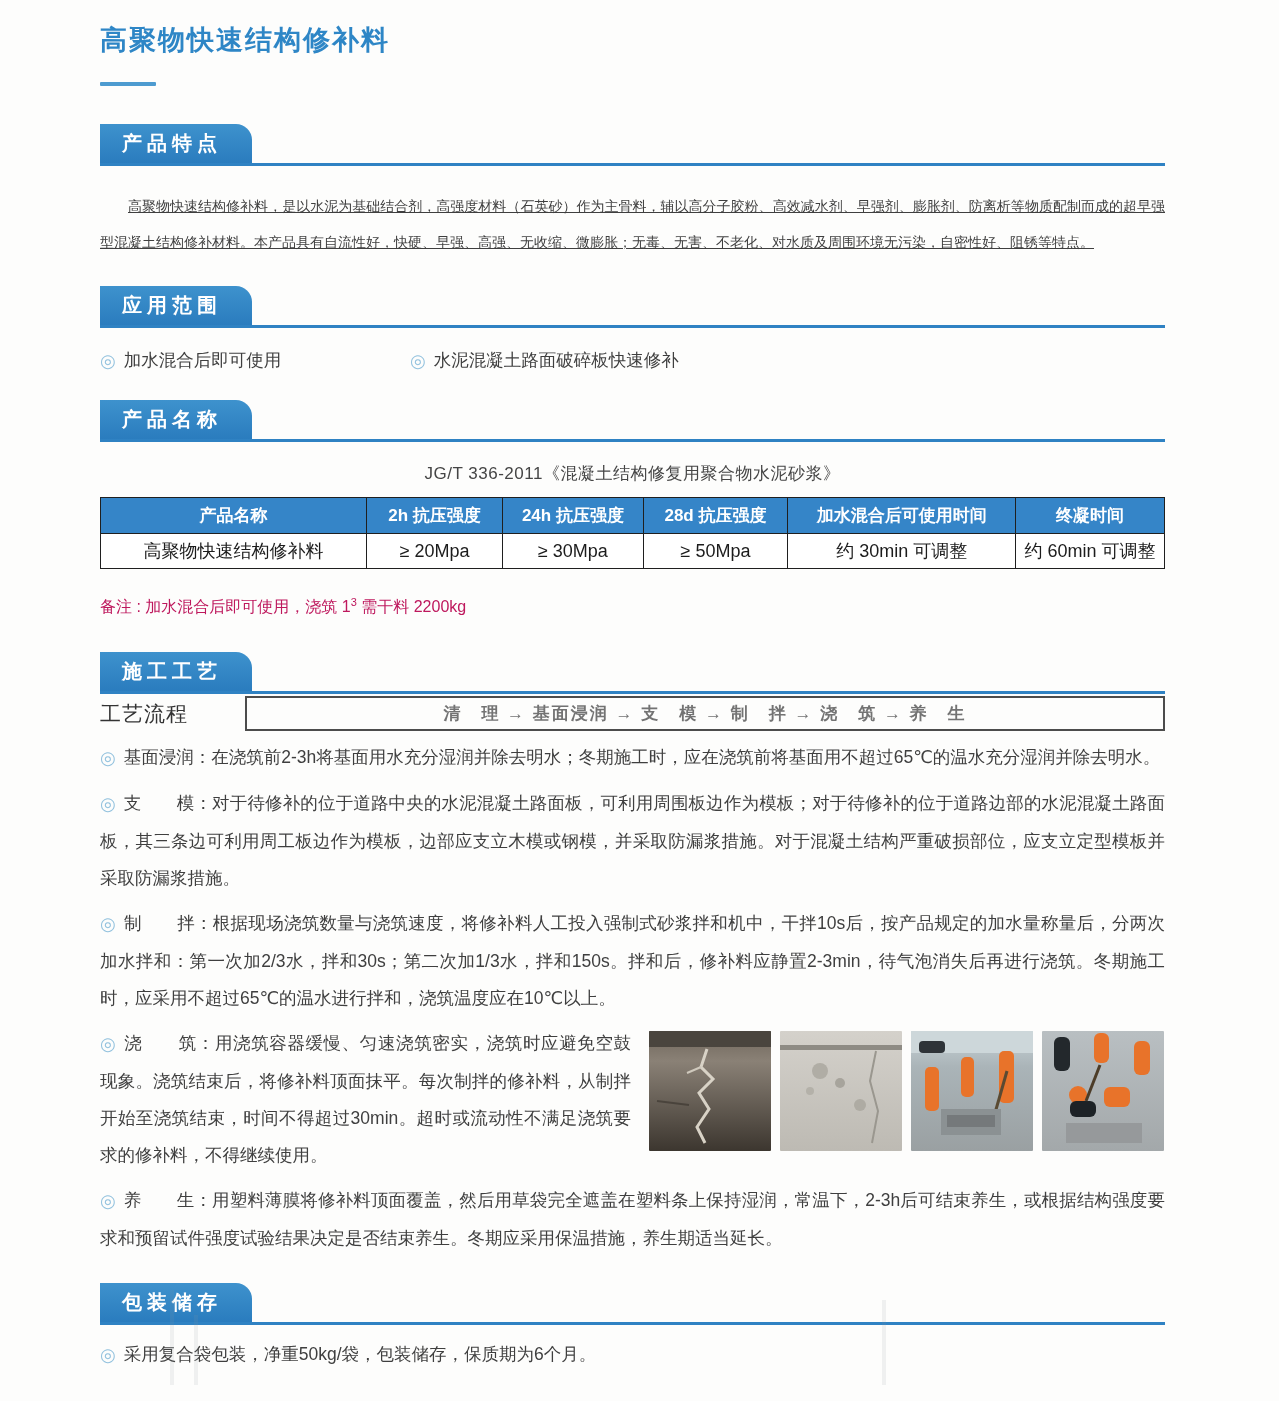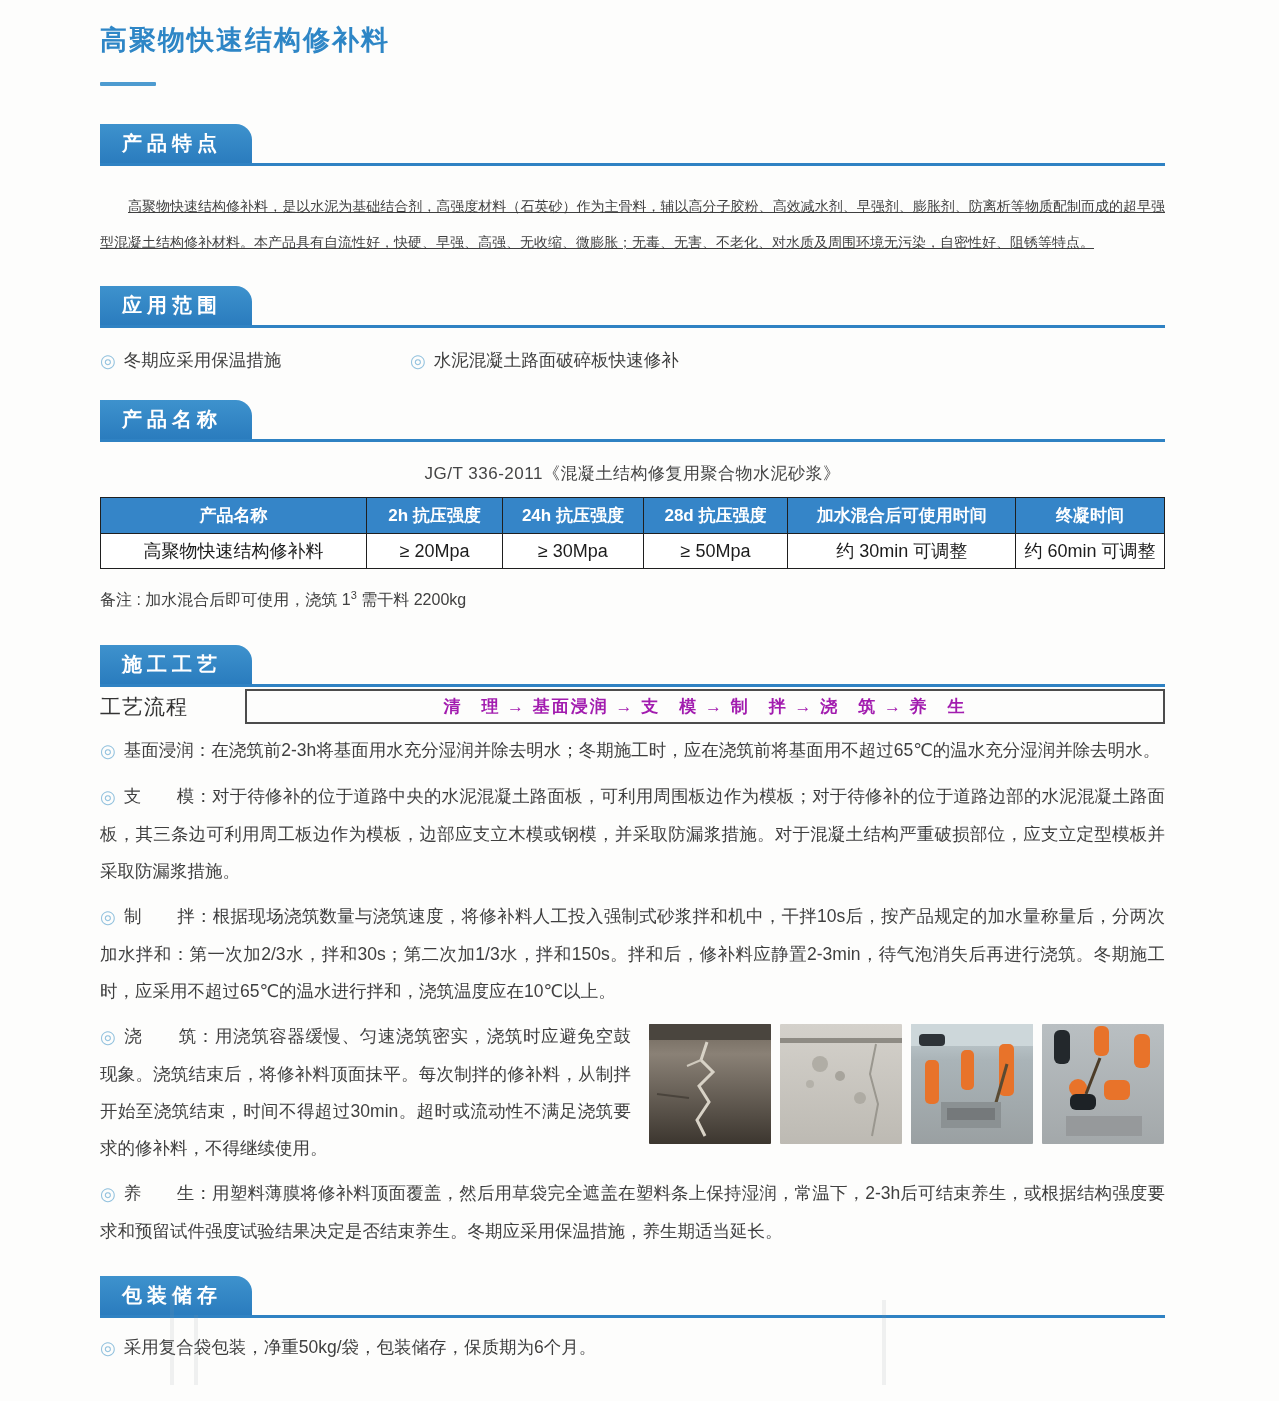--- a/index.html
+++ b/index.html
@@ -41,29 +41,29 @@
   .standard-line { text-align:center; font-size:17px; color:#454545; margin:20px 0 12px 0; letter-spacing:0.5px; }
   table.perf { width:100%; border-collapse:collapse; table-layout:fixed; }
   table.perf th {
     background:#3585c8; color:#ffffff; font-weight:bold; font-size:17px;
     border:1px solid #1f1f1f; padding:6px 2px;
   }
   table.perf td {
     background:#ffffff; color:#1c1c1c; font-size:18px; text-align:center;
     border:1px solid #1f1f1f; padding:5px 2px;
   }
-  .note-line { margin:20px 0 0 0; font-size:16px; color:#404040; }
+  .note-line { margin:27px 0 0 0; font-size:16px; color:#be185d; }
   .note-line sup { font-size:11px; }
 
   
   .flow-row { display:flex; align-items:center; margin:2px 0 6px 0; }
   .flow-label { width:145px; font-size:21px; color:#333; letter-spacing:1px; flex:0 0 auto; }
   .flow-box {
     flex:1; border:2px solid #4c4c4c; text-align:center;
-    font-size:17px; font-weight:bold; color:#a21caf; letter-spacing:2px; padding:4px 0;
+    font-size:17px; font-weight:bold; color:#737373; letter-spacing:2px; padding:4px 0;
   }
   .step { font-size:17.5px; line-height:37px; text-align:justify; margin:8px 0; }
 
   
   .photos { float:right; width:516px; height:120px; display:flex; gap:9px; margin:6px 0 10px 18px; }
   .photos svg { display:block; border-radius:1px; }
 
   .clear { clear:both; }
 
   
@@ -85,21 +85,21 @@
 
   <div class="banner section-gap" style="margin-top:38px;">
     <span class="tab">产品特点</span>
   </div>
   <p class="features-par">高聚物快速结构修补料，是以水泥为基础结合剂，高强度材料（石英砂）作为主骨料，辅以高分子胶粉、高效减水剂、早强剂、膨胀剂、防离析等物质配制而成的超早强型混凝土结构修补材料。本产品具有自流性好，快硬、早强、高强、无收缩、微膨胀；无毒、无害、不老化、对水质及周围环境无污染，自密性好、阻锈等特点。</p>
 
   <div class="banner">
     <span class="tab">应用范围</span>
   </div>
   <div class="app-row">
-    <span class="app-item first"><span class="ring">◎</span><span>冬期应采用保温措施</span></span>
+    <span class="app-item first"><span class="ring">◎</span><span>加水混合后即可使用</span></span>
     <span class="app-item"><span class="ring">◎</span><span>水泥混凝土路面破碎板快速修补</span></span>
   </div>
 
   <div class="banner">
     <span class="tab">产品名称</span>
   </div>
   <div class="standard-line">JG/T 336-2011《混凝土结构修复用聚合物水泥砂浆》</div>
   <table class="perf">
     <colgroup>
       <col style="width:25%">

